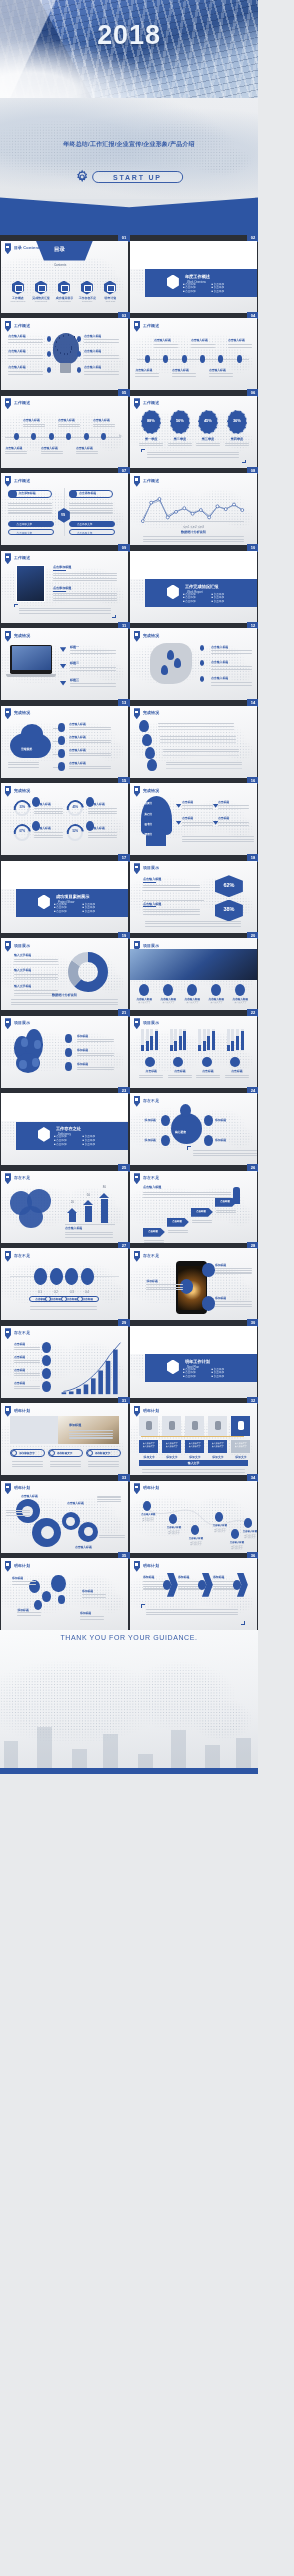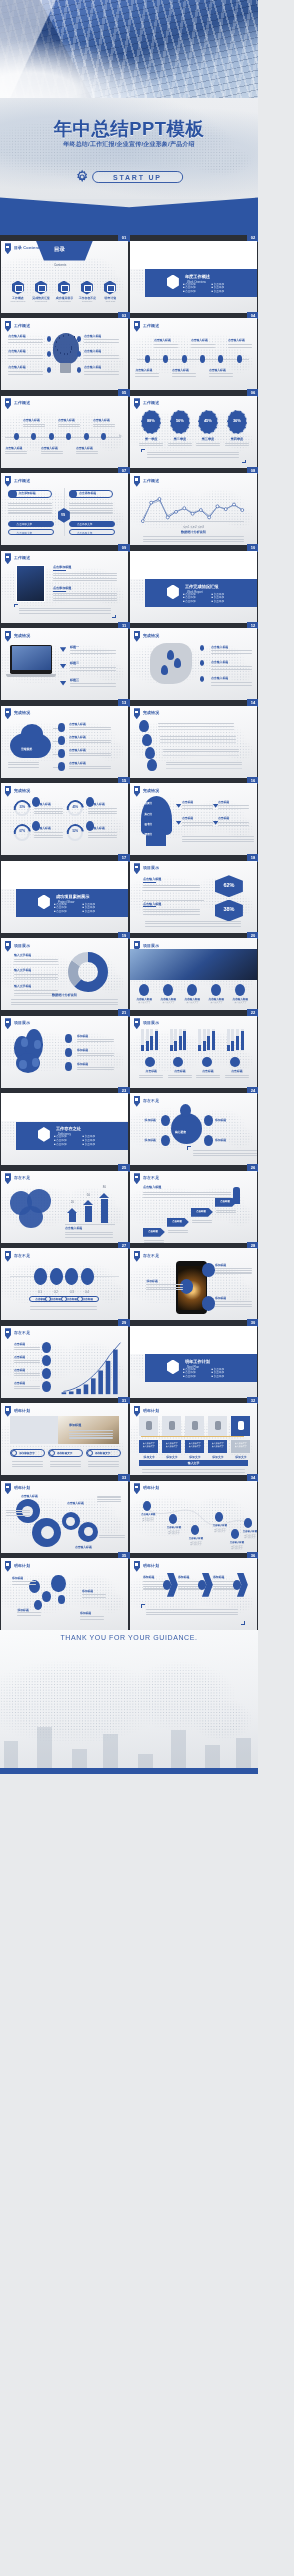--- a/index.html
+++ b/index.html
@@ -144,21 +144,21 @@
 </head>
 <body>
 
 <div class="page">
 
   <div class="hero">
     <div class="hero-photo"></div>
     <div class="hero-lower">
       <div class="worldmap"></div>
     </div>
-    <div class="hero-title">年中总结PPT模板</div>
+    <div class="hero-year">2018</div>
     <div class="hero-sub">年终总结/工作汇报/企业宣传/企业形象/产品介绍</div>
     <div class="hero-cta">
       <svg class="gear-ic" viewBox="0 0 24 24">
         <path fill="none" stroke="currentColor" stroke-width="2" d="M12 8.5a3.5 3.5 0 100 7 3.5 3.5 0 000-7zM12 1.5l1.2 2.6 2.8-.6.6 2.8 2.6 1.2-1.5 2.4 1.5 2.4-2.6 1.2-.6 2.8-2.8-.6L12 18.5l-1.2-2.6-2.8.6-.6-2.8L4.8 12.5 6.3 10 4.8 7.6l2.6-1.2.6-2.8 2.8.6z"></path>
       </svg>
       <div class="cta-pill">START UP</div>
     </div>
     <div class="hero-band"></div>
   </div>
 

